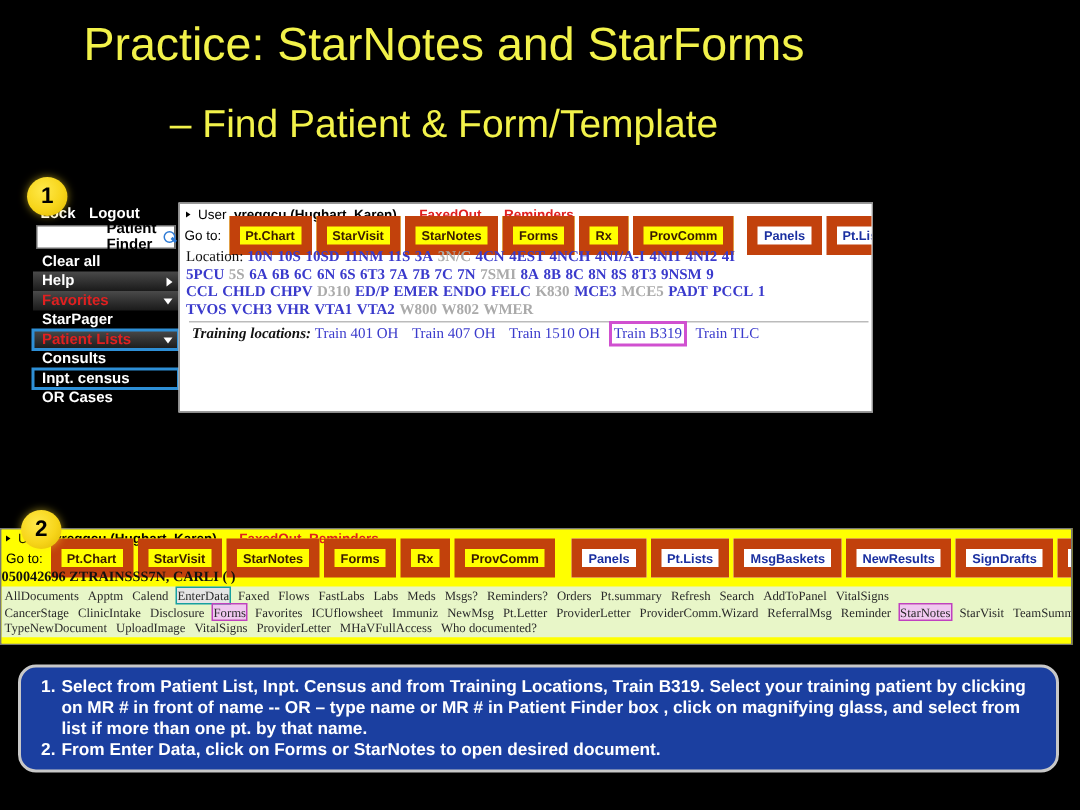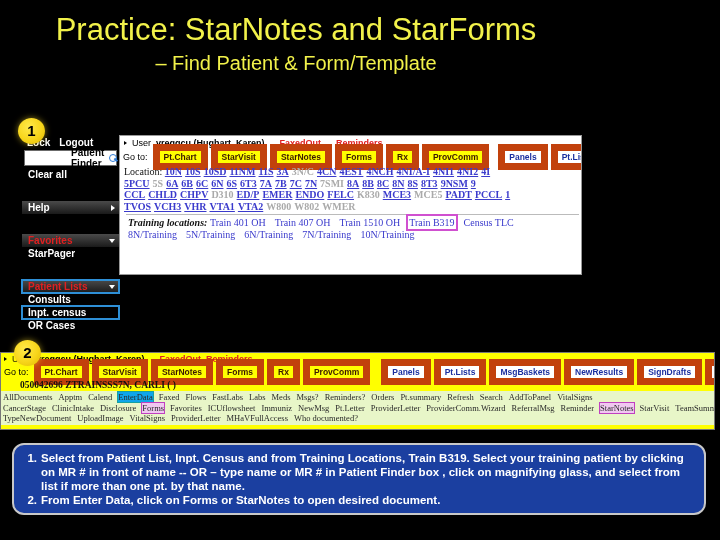--- a/index.html
+++ b/index.html
@@ -7,21 +7,21 @@
     width:720px;height:540px;background:#000;overflow:hidden;
     font-family:"Liberation Sans",sans-serif;position:relative;
   }
   
   #title-block{position:absolute;left:0;top:14px;width:592px;text-align:center;}
   .slide-title{
     color:#f2f24a;font-size:31px;font-weight:400;line-height:1.05;
     letter-spacing:0px;white-space:nowrap;
   }
   .slide-subtitle{
-    color:#f2f24a;font-size:20px;font-weight:400;margin-top:5px;white-space:nowrap;
+    color:#f2f24a;font-size:26px;font-weight:400;margin-top:20px;white-space:nowrap;
   }
   
   .step-badge{
     position:absolute;width:27px;height:26px;border-radius:50%;
     background:radial-gradient(circle at 40% 35%,#ffe94a 0%,#f7d51a 55%,#e0b800 100%);
     color:#000;font-size:15px;font-weight:700;line-height:26px;text-align:center;
     z-index:40;box-shadow:0 0 6px rgba(255,220,40,.55);
   }
   #badge-1{left:18px;top:118px;}
   #badge-2{left:14px;top:340px;}
@@ -46,21 +46,21 @@
   }
   .pf-glass:after{
     content:"";position:absolute;left:5px;top:5px;width:4px;height:1.6px;background:#2e7bd6;
     transform:rotate(42deg);
   }
   .sb-item{
     height:13px;line-height:13px;padding-left:6px;font-size:10px;font-weight:700;
     position:relative;color:#fff;
   }
   .sb-item.red{color:#e02020;}
-  .sb-item.grad{background:linear-gradient(180deg,#4a4a4a 0%,#1a1a1a 100%);margin-top:20px;}
+  .sb-item.grad{background:linear-gradient(180deg,#4a4a4a 0%,#1a1a1a 100%);}
   .sb-item .arrow-r{position:absolute;right:4px;top:4px;
     border-left:4px solid #fff;border-top:3px solid transparent;border-bottom:3px solid transparent;}
   .sb-item .arrow-d{position:absolute;right:4px;top:5px;
     border-top:4px solid #fff;border-left:3px solid transparent;border-right:3px solid transparent;}
   .hl-teal{outline:2px solid #2e8fd6;outline-offset:-1px;}
 
   #shot1-main{
     position:absolute;left:97px;top:0;width:463px;height:140px;background:#fff;
     border:1px solid #999;box-sizing:border-box;overflow:hidden;
   }
@@ -80,44 +80,44 @@
   .goto-label{color:#000;font-weight:400;margin-right:2px;}
   .tbtn{
     border:7px solid #c2410c;padding:0 4px;height:12px;line-height:12px;
     font-size:8.5px;font-weight:700;white-space:nowrap;
   }
   .tbtn.y{background:#ffff00;color:#3a1a00;}
   .tbtn.b{background:#fff;color:#1a2fa0;}
   .loc-area{padding:2px 0 0 4px;font-family:"Liberation Serif",serif;}
   .loc-row{font-size:10px;line-height:11.5px;white-space:nowrap;color:#3a3acc;}
   .loc-row .lbl{color:#111;font-family:"Liberation Serif",serif;}
-  .loc-row .on{color:#3a3acc;font-weight:600;margin-right:3px;text-decoration:underline;}
+  .loc-row .on{color:#3a3acc;font-weight:600;margin-right:3px;}
   .loc-row .off{color:#aaaaaa;font-weight:600;margin-right:3px;}
   .tr-sep{border-top:1px solid #bbb;margin:2px 2px 2px 2px;}
   .tr-row{font-size:10px;line-height:12px;white-space:nowrap;color:#3a3acc;
     font-family:"Liberation Serif",serif;padding-left:4px;}
   .tr-row .tr-lbl{color:#111;font-style:italic;font-weight:600;}
   .tr-row .tr-it{color:#3a3acc;margin-right:9px;}
   .hl-magenta{outline:2px solid #d050d0;outline-offset:1px;}
 
   
   #shot2{position:absolute;left:0px;top:352px;width:715px;height:78px;
     background:#ffff00;border:1px solid #777;box-sizing:border-box;overflow:hidden;}
   .s2-user{height:12px;display:flex;align-items:center;gap:5px;padding-left:3px;
     font-size:9px;white-space:nowrap;background:#ffff00;}
   .s2-goto{height:14px;display:flex;align-items:center;gap:3px;padding-left:3px;
     font-size:9px;white-space:nowrap;background:#ffff00;}
-  .s2-patient{height:12px;line-height:12px;padding-left:19px;font-size:9.5px;
+  .s2-patient{height:12px;line-height:12px;padding-left:0;font-size:9.5px;
     font-weight:700;color:#111;white-space:nowrap;background:#ffff00;
     font-family:"Liberation Serif",serif;}
   .s2-menu-wrap{background:#e8f6c8;padding:1px 0 1px 2px;}
   .s2-menu{font-size:8.5px;line-height:10.5px;white-space:nowrap;color:#2a2a2a;
     font-family:"Liberation Serif",serif;}
   .s2-menu .mi{margin-right:6px;}
-  .box-teal{outline:1.6px solid #16a0a0;outline-offset:0px;background:#0ea5e9;}
+  .box-teal{outline:1.6px solid #16a0a0;outline-offset:0px;background:#e5e5e5;}
   .box-mag{outline:1.6px solid #c040c0;outline-offset:0px;background:#f0c8f0;}
   .s2-footer{height:9px;background:#ffff00;}
 
   
   #instr{
     position:absolute;left:12px;top:443px;width:694px;height:72px;
     background:#1b3fa0;border:2px solid #c8c8c8;border-radius:12px;
     box-sizing:border-box;padding:6px 10px 6px 8px;
   }
   .instr-item{display:flex;align-items:flex-start;color:#fff;
@@ -185,22 +185,21 @@
     </div>
     <div class="loc-area">
       <div id="s1-loc-rows">
           <div class="loc-row"><span class="lbl">Location: </span><span class="on">10N</span><span class="on">10S</span><span class="on">10SD</span><span class="on">11NM</span><span class="on">11S</span><span class="on">3A</span><span class="off">3N/C</span><span class="on">4CN</span><span class="on">4EST</span><span class="on">4NCH</span><span class="on">4NI/A-I</span><span class="on">4NI1</span><span class="on">4NI2</span><span class="on">4I</span></div>
           <div class="loc-row"><span class="on">5PCU</span><span class="off">5S</span><span class="on">6A</span><span class="on">6B</span><span class="on">6C</span><span class="on">6N</span><span class="on">6S</span><span class="on">6T3</span><span class="on">7A</span><span class="on">7B</span><span class="on">7C</span><span class="on">7N</span><span class="off">7SMI</span><span class="on">8A</span><span class="on">8B</span><span class="on">8C</span><span class="on">8N</span><span class="on">8S</span><span class="on">8T3</span><span class="on">9NSM</span><span class="on">9</span></div>
           <div class="loc-row"><span class="on">CCL</span><span class="on">CHLD</span><span class="on">CHPV</span><span class="off">D310</span><span class="on">ED/P</span><span class="on">EMER</span><span class="on">ENDO</span><span class="on">FELC</span><span class="off">K830</span><span class="on">MCE3</span><span class="off">MCE5</span><span class="on">PADT</span><span class="on">PCCL</span><span class="on">1</span></div>
           <div class="loc-row"><span class="on">TVOS</span><span class="on">VCH3</span><span class="on">VHR</span><span class="on">VTA1</span><span class="on">VTA2</span><span class="off">W800</span><span class="off">W802</span><span class="off">WMER</span></div>
         </div>
       <div class="tr-sep"></div>
       <div id="s1-train-rows">
-          <div class="tr-row"><span class="tr-lbl">Training locations: </span><span class="tr-it">Train 401 OH</span><span class="tr-it">Train 407 OH</span><span class="tr-it">Train 1510 OH</span><span class="tr-it hl-magenta">Train B319</span><span class="tr-it">Census TLC</span></div>
-          <div class="tr-row"><span class="tr-it">8N/Training</span><span class="tr-it">5N/Training</span><span class="tr-it">6N/Training</span><span class="tr-it">7N/Training</span><span class="tr-it">10N/Training</span></div>
+          <div class="tr-row"><span class="tr-lbl">Training locations: </span><span class="tr-it">Train 401 OH</span><span class="tr-it">Train 407 OH</span><span class="tr-it">Train 1510 OH</span><span class="tr-it hl-magenta">Train B319</span><span class="tr-it">Train TLC</span></div>
         </div>
     </div>
   </div>
 </div>
 
 <div id="shot2">
   <div class="s2-user">
     <span class="tri" style="border-left:3px solid #000;border-top:2.5px solid transparent;border-bottom:2.5px solid transparent;"></span>
     <span>User</span>
     <span style="font-weight:700">vreggcu (Hughart, Karen)</span>

